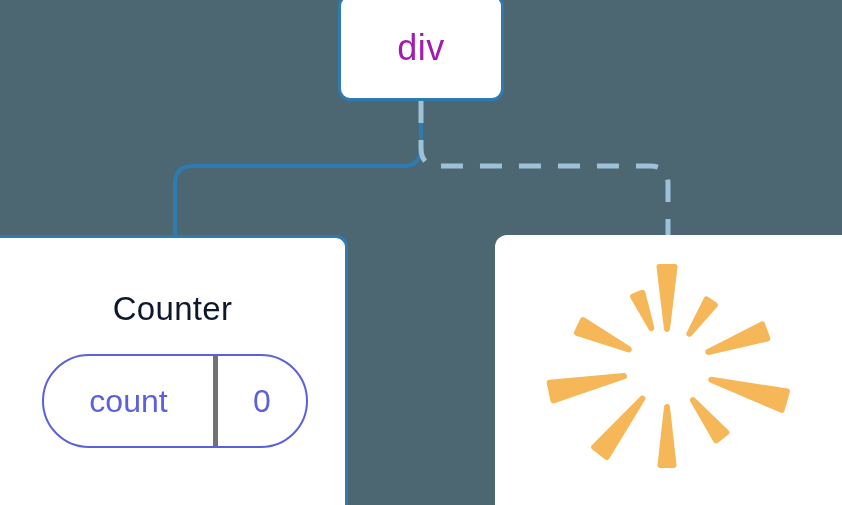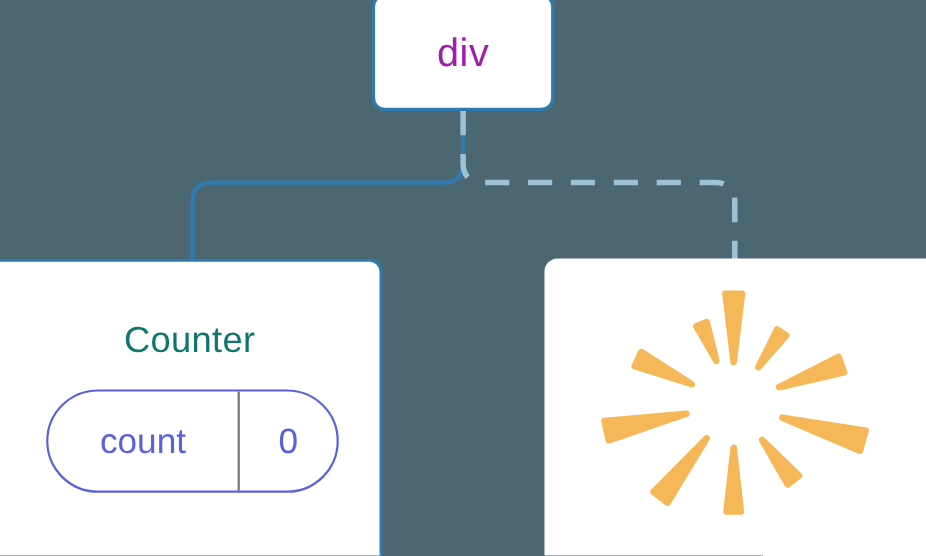--- a/index.html
+++ b/index.html
@@ -72,21 +72,21 @@
     font-weight: 400;
     letter-spacing: 0.5px;
     line-height: 1;
   }
   #counter-title {
     position: absolute;
     left: 0;
     right: 0;
     top: 54px;
     text-align: center;
-    color: #0f766e;
+    color: #0f172a;
     font-size: 33px;
     letter-spacing: 0.3px;
   }
   #count-pill {
     position: absolute;
     left: 42px;
     top: 116px;
     width: 266px;
     height: 94px;
     border: 2px solid #5b60dd;
@@ -95,21 +95,21 @@
     display: flex;
     align-items: stretch;
   }
   .pill-key {
     flex: 0 0 174px;
     display: flex;
     align-items: center;
     justify-content: center;
     color: #5b60dd;
     font-size: 32px;
-    border-right: 2px solid #737373;
+    border-right: 5px solid #737373;
     box-sizing: border-box;
   }
   .pill-val {
     flex: 1 1 auto;
     display: flex;
     align-items: center;
     justify-content: center;
     color: #5b60dd;
     font-size: 32px;
   }

